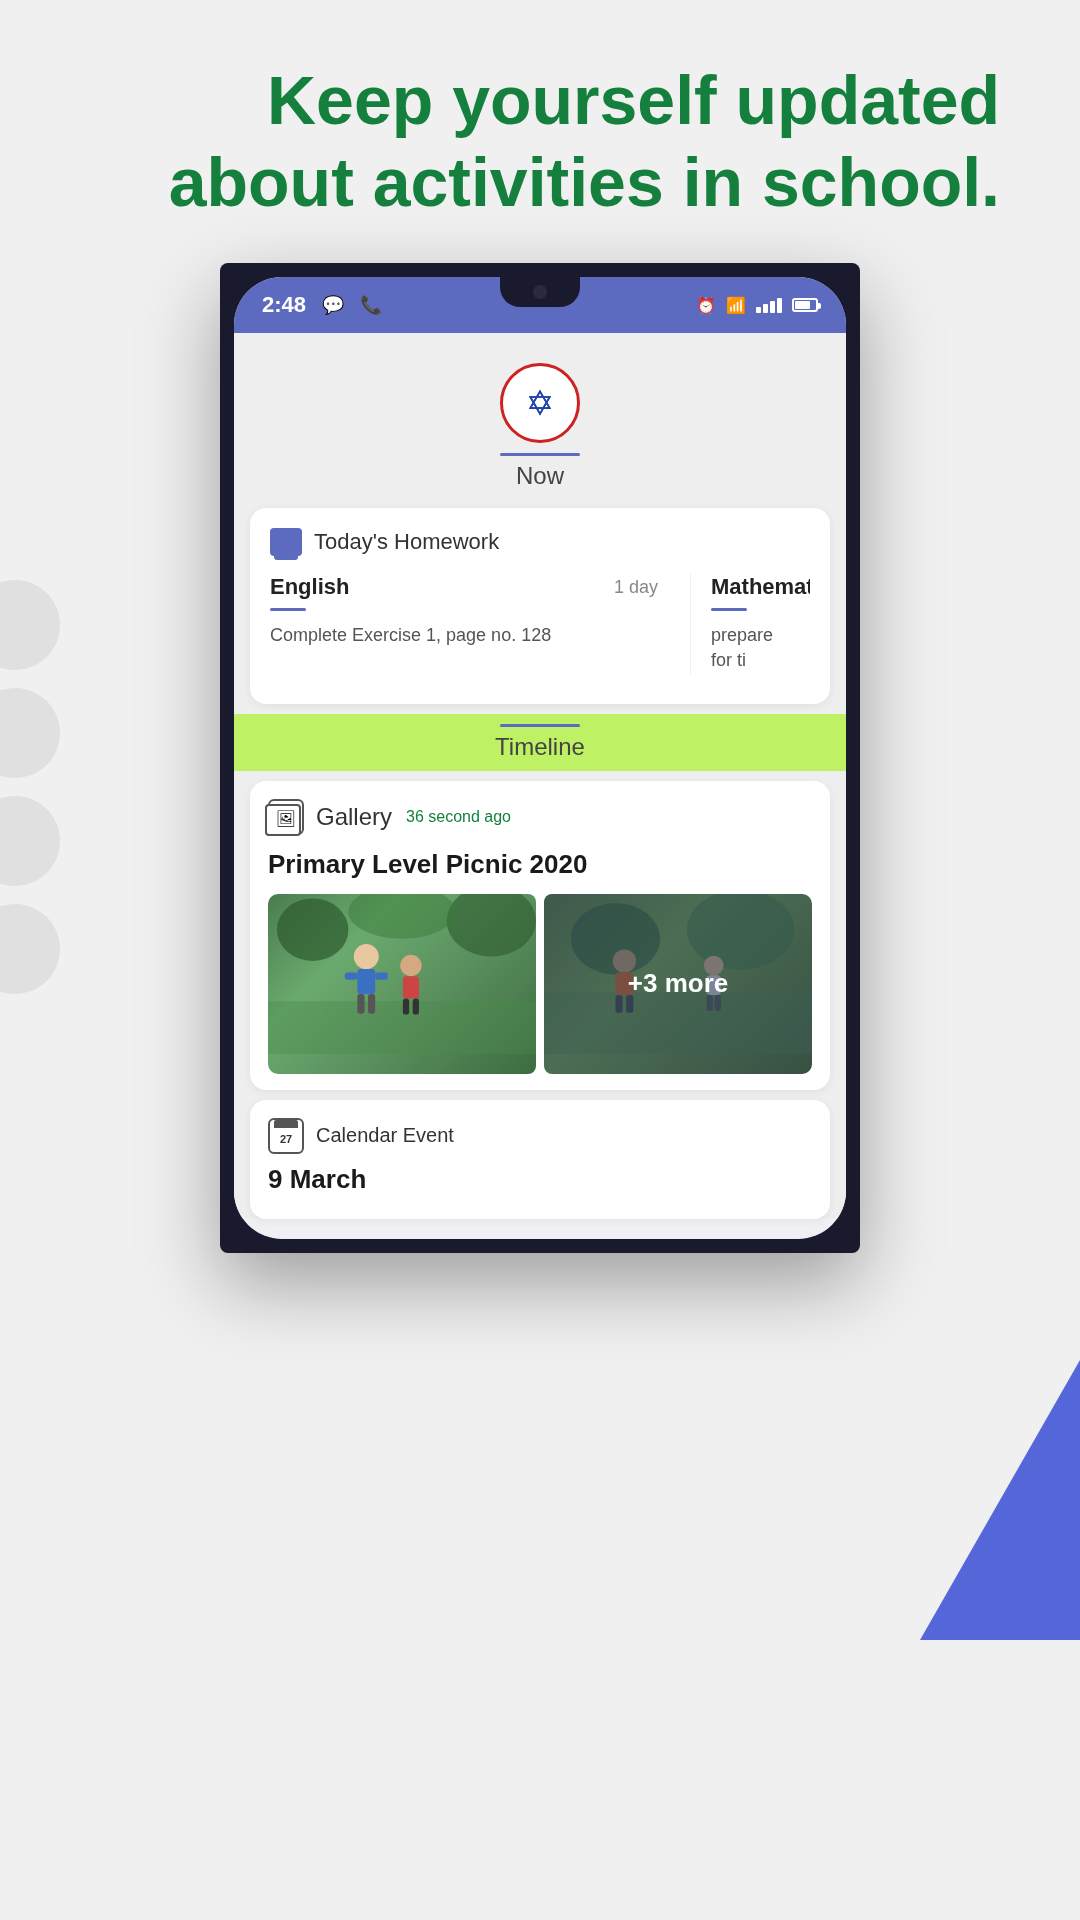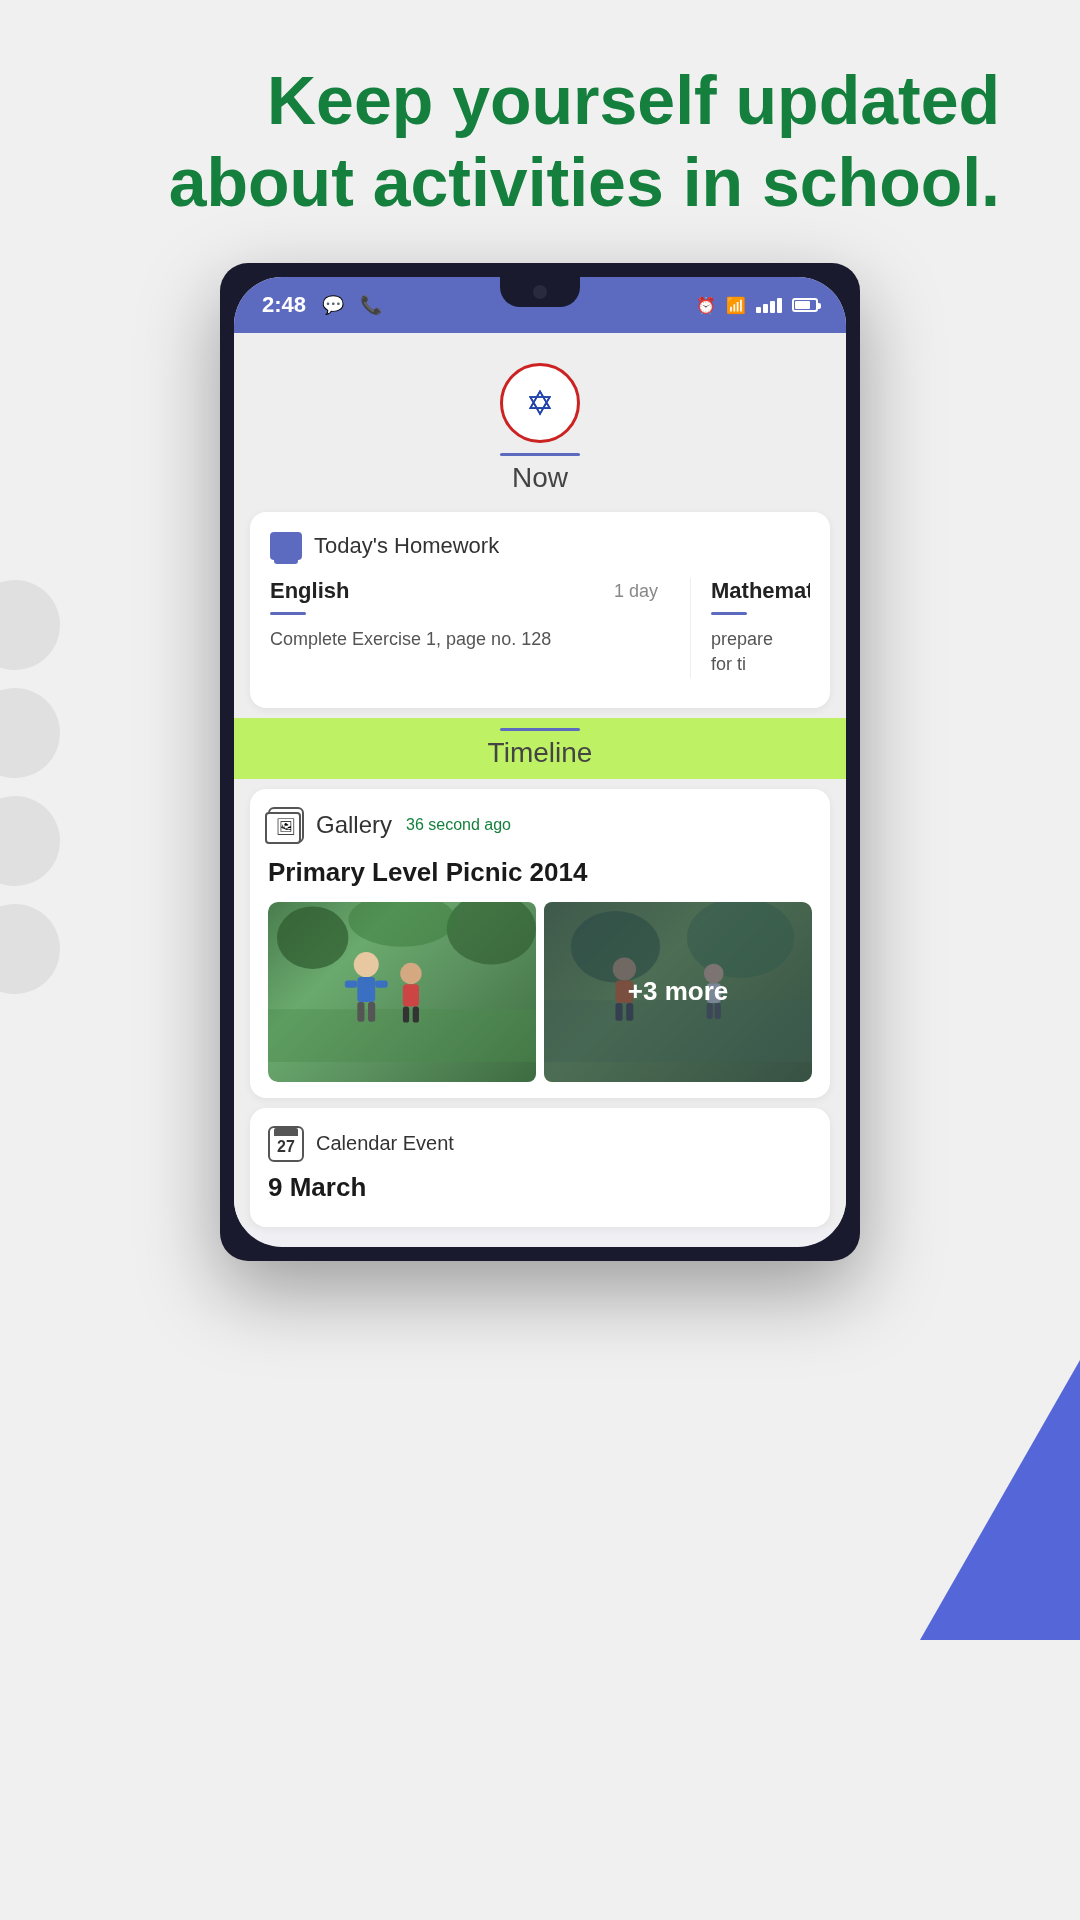--- a/index.html
+++ b/index.html
@@ -58,21 +58,21 @@
     .phone-container {
       display: flex;
       justify-content: center;
       position: relative;
       z-index: 1;
       padding: 0 40px;
     }
     .phone-frame {
       width: 640px;
       background: #1a1a2e;
-      border-radius: 28px;
+      border-radius: 8px;
       padding: 14px;
       box-shadow: 0 30px 80px rgba(0,0,0,0.35);
       position: relative;
     }
     .phone-screen {
       background: #f0f0f4;
       border-radius: 48px;
       overflow: hidden;
       position: relative;
     }
@@ -180,21 +180,21 @@
       margin-top: 10px;
     }
     .tab-underline {
       width: 80px;
       height: 3px;
       background: #5c6bc0;
       border-radius: 2px;
       margin-bottom: 6px;
     }
     .tab-label {
-      font-size: 28px;
+      font-size: 24px;
       color: #444;
       padding-bottom: 6px;
     }
 
     
     .card {
       background: white;
       border-radius: 16px;
       margin: 2px 16px;
       padding: 20px 20px 30px;
@@ -408,21 +408,21 @@
       content: '';
       position: absolute;
       top: 0;
       left: 4px;
       right: 4px;
       height: 8px;
       background: #555;
       border-radius: 2px 2px 0 0;
     }
     .calendar-num {
-      font-size: 16px;
+      font-size: 11px;
       font-weight: 700;
       color: #333;
       margin-top: 6px;
     }
     .calendar-type {
       font-size: 20px;
       color: #333;
       font-weight: 500;
     }
     .calendar-date {
@@ -564,21 +564,21 @@
         <div class="gallery-card">
           <div class="gallery-header">
             <div class="gallery-icon">
               <span style="position:relative; z-index:1; font-size:16px; margin-top:4px;">🖼</span>
             </div>
             <div class="gallery-meta">
               <span class="gallery-type">Gallery</span>
               <span class="gallery-time">36 second ago</span>
             </div>
           </div>
-          <div class="gallery-title">Primary Level Picnic 2014</div>
+          <div class="gallery-title">Primary Level Picnic 2020</div>
           <div class="photo-grid">
 
             <div class="photo-placeholder photo-1">
               <svg class="photo-svg" viewBox="0 0 300 180" xmlns="http://www.w3.org/2000/svg">
 
                 <ellipse cx="50" cy="40" rx="40" ry="35" fill="#2d5a2d" opacity="0.7"></ellipse>
                 <ellipse cx="250" cy="30" rx="50" ry="40" fill="#2d5a2d" opacity="0.6"></ellipse>
                 <ellipse cx="150" cy="20" rx="60" ry="30" fill="#3a7a3a" opacity="0.5"></ellipse>
 
                 <rect x="0" y="120" width="300" height="60" fill="#4a8a4a" opacity="0.4"></rect>

